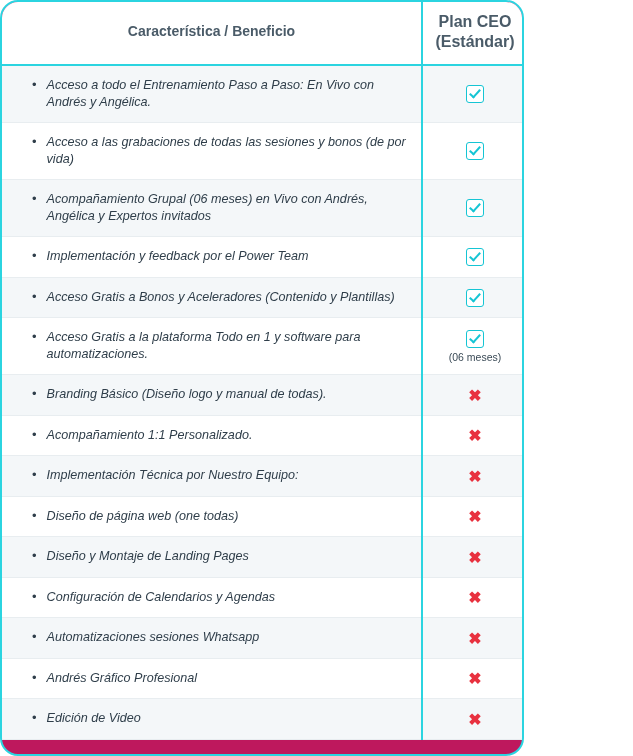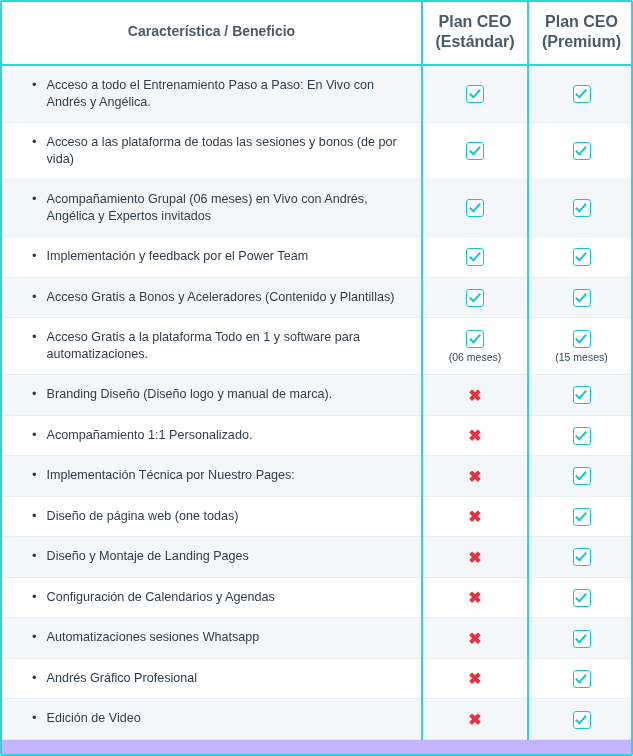--- a/index.html
+++ b/index.html
@@ -7,27 +7,27 @@
     padding: 0;
     background: #ffffff;
   }
   body {
     width: 633px;
     height: 756px;
     font-family: "Liberation Sans", sans-serif;
     -webkit-font-smoothing: antialiased;
   }
   .comparison-card {
-    width: 633px;
+    width: 524px;
     height: 756px;
     box-sizing: border-box;
     border: 2px solid #2bd4e0;
-    border-radius: 2px;
+    border-radius: 18px;
     overflow: hidden;
-    background: #c4b5fd;
+    background: #be185d;
     position: relative;
   }
   table.cmp {
     width: 100%;
     border-collapse: collapse;
     table-layout: fixed;
   }
   table.cmp col.c-feature { width: 420px; }
   table.cmp col.c-plan { width: 106px; }
 
@@ -81,21 +81,21 @@
     align-items: flex-start;
     gap: 10px;
   }
   .bullet-dot {
     flex: 0 0 auto;
     color: #2f3e4a;
     font-size: 13px;
     line-height: 1.35;
     transform: translateY(-1px);
   }
-  .bullet-text { flex: 1 1 auto; }
+  .bullet-text { flex: 1 1 auto; font-style: italic; }
 
   .section-label {
     font-weight: bold;
     font-size: 13px;
     color: #1f2d38;
     padding-left: 12px;
   }
 
   
   .mark {
@@ -171,21 +171,21 @@
               <span class="bullet-text">Acceso a todo el Entrenamiento Paso a Paso: En Vivo con Andrés y Angélica.</span>
             </div>
           </td>
           <td class="plan"><span class="check mark"></span></td>
           <td class="plan"><span class="check mark"></span></td>
         </tr>
         <tr>
           <td class="feature">
             <div class="bullet-row">
               <span class="bullet-dot">•</span>
-              <span class="bullet-text">Acceso a las plataforma de todas las sesiones y bonos (de por vida)</span>
+              <span class="bullet-text">Acceso a las grabaciones de todas las sesiones y bonos (de por vida)</span>
             </div>
           </td>
           <td class="plan"><span class="check mark"></span></td>
           <td class="plan"><span class="check mark"></span></td>
         </tr>
         <tr>
           <td class="feature">
             <div class="bullet-row">
               <span class="bullet-dot">•</span>
               <span class="bullet-text">Acompañamiento Grupal (06 meses) en Vivo con Andrés, Angélica y Expertos invitados</span>
@@ -221,41 +221,41 @@
               <span class="bullet-text">Acceso Gratis  a la plataforma Todo en 1 y software para automatizaciones.</span>
             </div>
           </td>
           <td class="plan"><span class="check mark"></span><span class="sub-note">(06 meses)</span></td>
           <td class="plan"><span class="check mark"></span><span class="sub-note">(15 meses)</span></td>
         </tr>
         <tr>
           <td class="feature">
             <div class="bullet-row">
               <span class="bullet-dot">•</span>
-              <span class="bullet-text">Branding Diseño (Diseño logo y manual de marca).</span>
+              <span class="bullet-text">Branding Básico (Diseño logo y manual de todas).</span>
             </div>
           </td>
           <td class="plan"><span class="cross mark">✖</span></td>
           <td class="plan"><span class="check mark"></span></td>
         </tr>
         <tr>
           <td class="feature">
             <div class="bullet-row">
               <span class="bullet-dot">•</span>
               <span class="bullet-text">Acompañamiento 1:1 Personalizado.</span>
             </div>
           </td>
           <td class="plan"><span class="cross mark">✖</span></td>
           <td class="plan"><span class="check mark"></span></td>
         </tr>
         <tr>
           <td class="feature">
             <div class="bullet-row">
               <span class="bullet-dot">•</span>
-              <span class="bullet-text">Implementación Técnica por Nuestro Pages:</span>
+              <span class="bullet-text">Implementación Técnica por Nuestro Equipo:</span>
             </div>
           </td>
           <td class="plan"><span class="cross mark">✖</span></td>
           <td class="plan"><span class="check mark"></span></td>
         </tr>
         <tr>
           <td class="feature">
             <div class="bullet-row">
               <span class="bullet-dot">•</span>
               <span class="bullet-text">Diseño de página web (one todas)</span>

